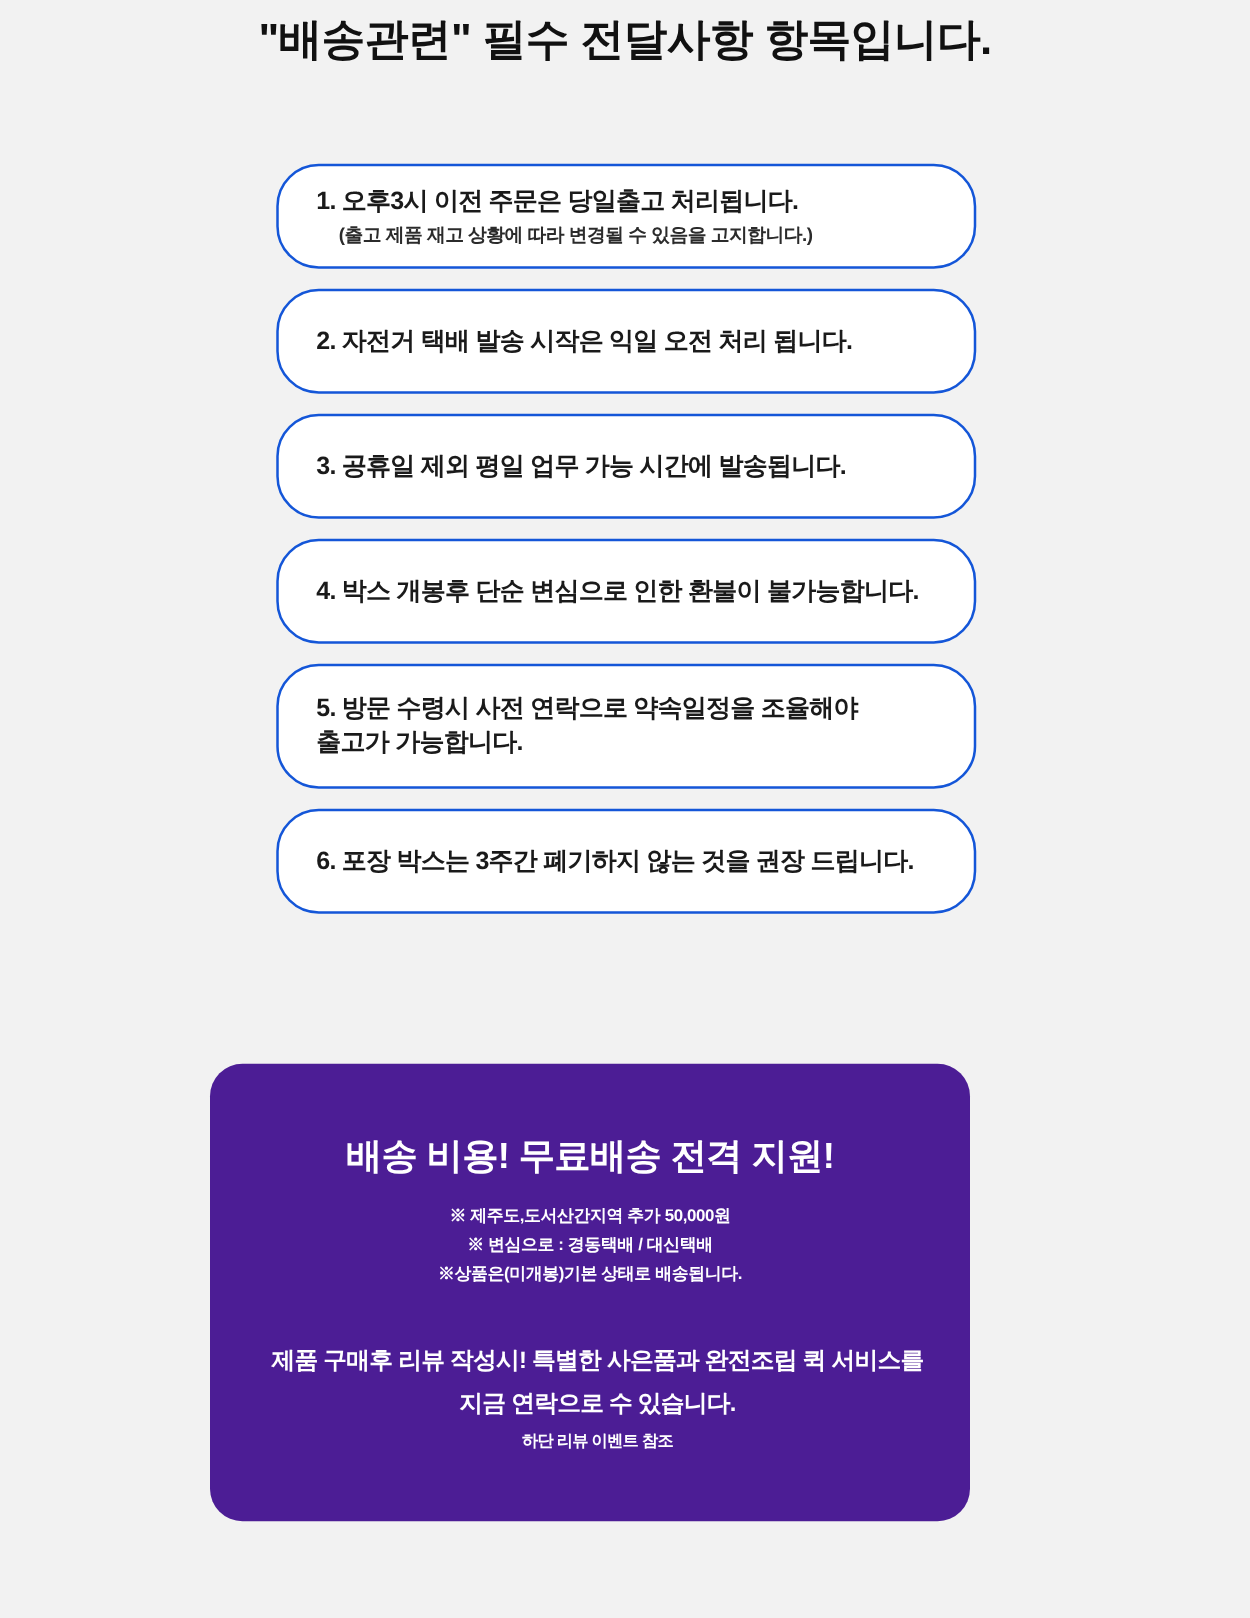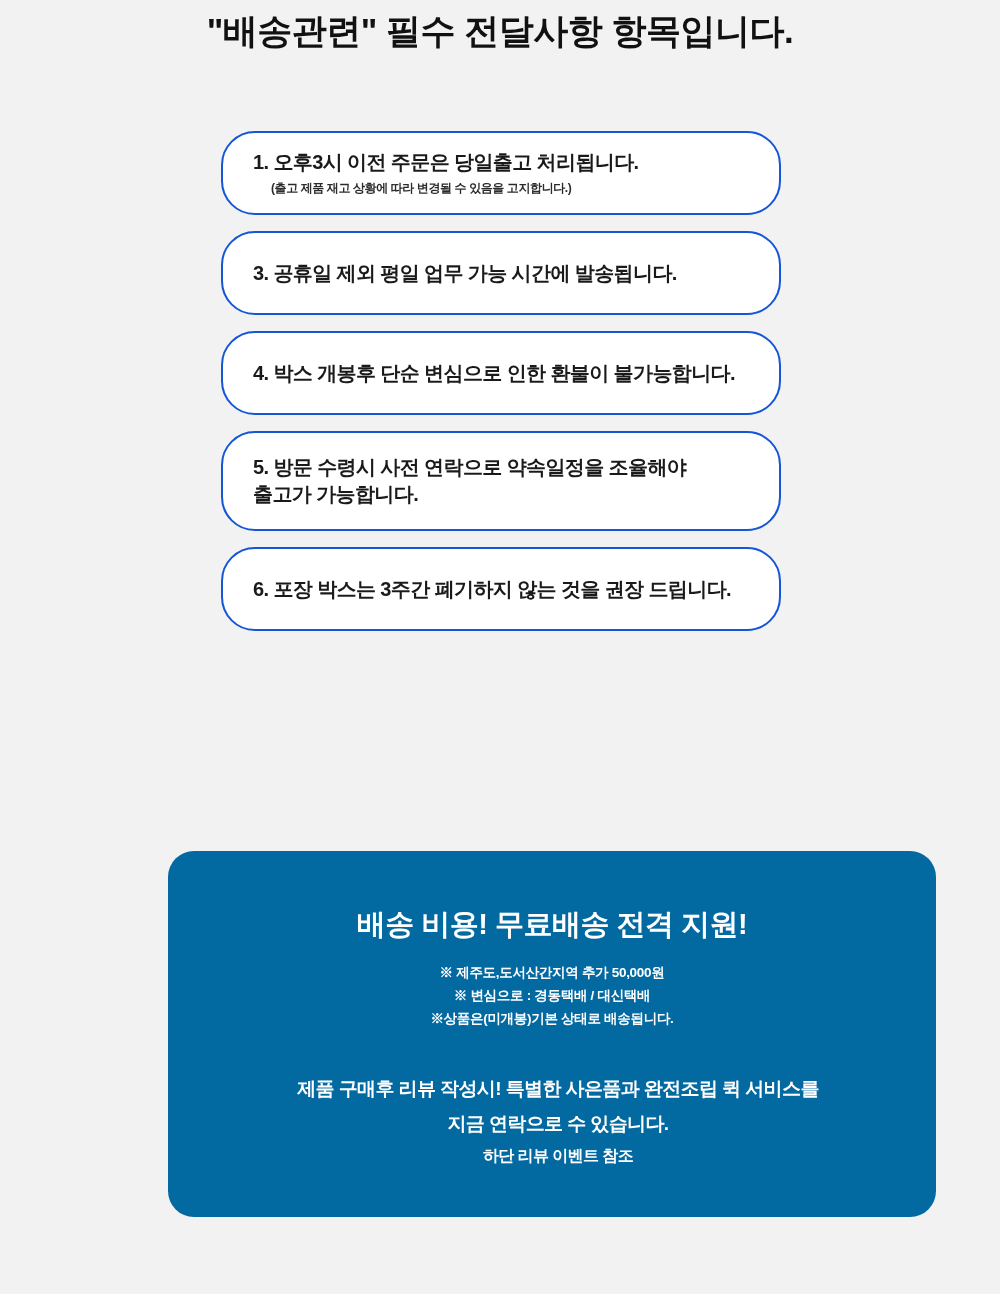--- a/index.html
+++ b/index.html
@@ -59,34 +59,34 @@
   .notice-text {
     font-size: 20px;
     font-weight: 600;
     letter-spacing: -0.6px;
     color: #1a1a1a;
     line-height: 1.35;
   }
   .notice-sub {
     margin-top: 4px;
     margin-left: 18px;
-    font-size: 12px;
+    font-size: 15px;
     font-weight: 600;
     letter-spacing: -0.4px;
     color: #2b2b2b;
   }
 
   
   .info-panel {
     position: absolute;
     top: 851px;
     left: 168px;
-    width: 768px;
+    width: 608px;
     height: 366px;
-    background: #0369a1;
+    background: #4c1d95;
     border-radius: 26px;
     color: #ffffff;
     text-align: center;
     box-sizing: border-box;
     padding-top: 54px;
   }
   .info-heading {
     font-size: 29px;
     font-weight: bold;
     letter-spacing: -0.5px;
@@ -103,37 +103,40 @@
   .info-promo {
     margin-top: 40px;
     font-size: 19px;
     font-weight: bold;
     line-height: 1.85;
     letter-spacing: -0.6px;
     color: #ffffff;
     padding-left: 12px;
   }
   .info-promo .small {
-    font-size: 16px;
+    font-size: 13px;
   }
 </style>
 </head>
 <body>
 
 <div class="page">
 
   <div class="page-title">"배송관련" 필수 전달사항 항목입니다.</div>
 
   <div class="notice-list">
 
     <div class="notice-item h-short">
       <div class="notice-text">1. 오후3시 이전 주문은 당일출고 처리됩니다.</div>
       <div class="notice-sub">(출고 제품 재고 상황에 따라 변경될 수 있음을 고지합니다.)</div>
     </div>
 
+    <div class="notice-item h-short">
+      <div class="notice-text">2. 자전거 택배 발송 시작은 익일 오전 처리 됩니다.</div>
+    </div>
 
     <div class="notice-item h-short">
       <div class="notice-text">3. 공휴일 제외 평일 업무 가능 시간에 발송됩니다.</div>
     </div>
 
     <div class="notice-item h-short">
       <div class="notice-text">4. 박스 개봉후 단순 변심으로 인한 환불이 불가능합니다.</div>
     </div>
 
     <div class="notice-item h-tall">

